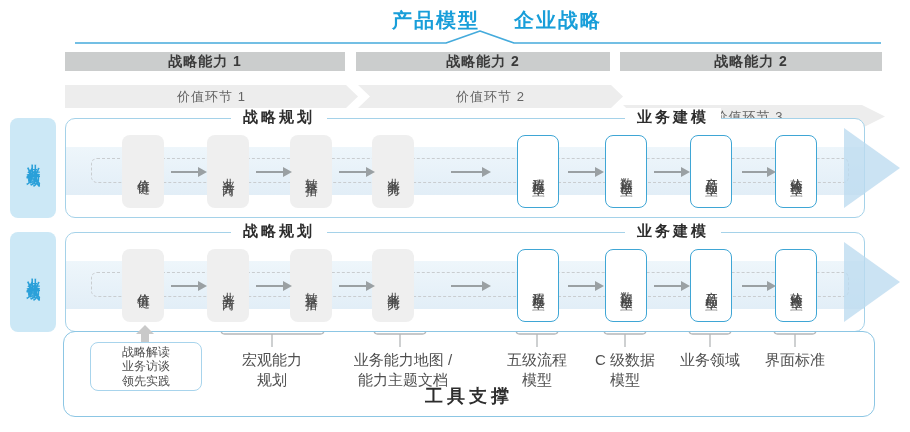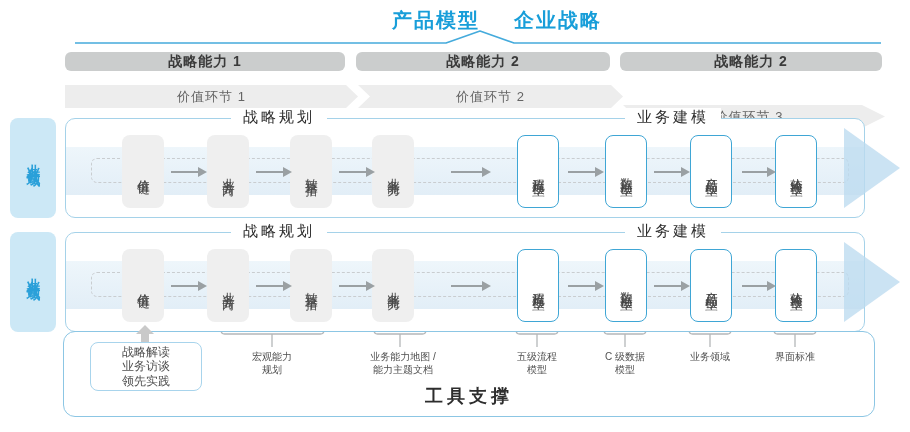--- a/index.html
+++ b/index.html
@@ -8,59 +8,59 @@
 
   
   .title-row{position:absolute;top:7px;left:0;width:910px;display:flex;justify-content:center;gap:34px;margin-left:42px;box-sizing:border-box;}
   .title-row span{font-size:20px;font-weight:bold;color:#189ed9;letter-spacing:2px;}
 
   
   #overlay{position:absolute;top:0;left:0;pointer-events:none;}
 
   
   .cap{position:absolute;top:52px;height:19px;background:#cbcdcd;display:flex;align-items:center;justify-content:center;
-       font-size:14px;font-weight:600;color:#3a3a3a;letter-spacing:1px;border-radius:6px;}
+       font-size:14px;font-weight:600;color:#3a3a3a;letter-spacing:1px;}
 
   
   .val{position:absolute;top:85px;height:23px;background:#ededed;display:flex;align-items:center;justify-content:center;
        font-size:13px;color:#646464;letter-spacing:1px;}
   .val.s1{clip-path:polygon(0 0,calc(100% - 12px) 0,100% 50%,calc(100% - 12px) 100%,0 100%);}
   .val.s2{clip-path:polygon(0 0,calc(100% - 12px) 0,100% 50%,calc(100% - 12px) 100%,0 100%,12px 50%);}
   .val.s3{clip-path:polygon(0 0,calc(100% - 23px) 0,100% 50%,calc(100% - 23px) 100%,0 100%,12px 50%);padding-right:10px;box-sizing:border-box;margin-top:20px;}
 
   
   .domain{position:absolute;left:10px;width:46px;height:100px;background:#cce8f6;border-radius:8px;
           display:flex;align-items:center;justify-content:center;color:#2aa0d9;font-weight:bold;font-size:13.5px;
           writing-mode:vertical-rl;letter-spacing:3px;}
 
   
   .row{position:absolute;left:65px;width:800px;height:100px;border:1.5px solid #a5d2e9;border-radius:10px;background:#fff;box-sizing:border-box;}
   .band{position:absolute;left:0;top:28px;width:100%;height:48px;background:linear-gradient(#eef6fb,#e2eef7);}
   .bigarrow{position:absolute;right:-36px;top:9px;width:0;height:0;
             border-left:56px solid rgba(188,219,240,0.78);border-top:40px solid transparent;border-bottom:40px solid transparent;z-index:5;}
   .dashed{position:absolute;left:25px;top:39px;width:758px;height:25px;border:1.5px dashed #c9cdd0;border-radius:6px;box-sizing:border-box;}
   .sec-label{position:absolute;top:-11px;transform:translateX(-50%);background:#fff;padding:0 12px;
-             font-size:15px;font-weight:normal;color:#2d2d2d;letter-spacing:3px;white-space:nowrap;z-index:4;}
+             font-size:15px;font-weight:bold;color:#2d2d2d;letter-spacing:3px;white-space:nowrap;z-index:4;}
   .box{position:absolute;top:16px;width:42px;height:73px;border-radius:8px;display:flex;align-items:center;justify-content:center;
        writing-mode:vertical-rl;text-orientation:mixed;font-size:12.5px;color:#4a4a4a;letter-spacing:2px;z-index:3;background:#efefef;}
   .box.blue{background:#fff;border:1.5px solid #3fa6d5;box-sizing:border-box;color:#444;}
   .harrow{position:absolute;top:52px;height:1.5px;background:#9aa0a3;z-index:3;}
   .harrow::after{content:'';position:absolute;right:-8px;top:-4.3px;width:0;height:0;
                  border-left:9px solid #9aa0a3;border-top:5px solid transparent;border-bottom:5px solid transparent;}
 
   
   .tool{position:absolute;left:63px;top:331px;width:812px;height:86px;border:1.5px solid #8cc6e4;border-radius:12px;box-sizing:border-box;background:transparent;}
   .tool-title{position:absolute;left:0;right:0;bottom:8px;text-align:center;font-size:18px;font-weight:bold;color:#2d2d2d;letter-spacing:4px;}
   .practice{position:absolute;left:90px;top:342px;width:110px;height:47px;border:1.5px solid #a8d4ec;border-radius:8px;background:#fff;
             display:flex;flex-direction:column;align-items:center;justify-content:center;font-size:12px;color:#4f4f4f;line-height:1.22;z-index:6;}
   .uparrow-head{position:absolute;left:136px;top:325px;width:0;height:0;
                 border-bottom:9px solid #c9c9c9;border-left:9px solid transparent;border-right:9px solid transparent;z-index:6;}
   .uparrow-shaft{position:absolute;left:141px;top:334px;width:8px;height:10px;background:#c9c9c9;z-index:6;}
   .annot{position:absolute;top:350px;width:150px;transform:translateX(-50%);text-align:center;
-         font-size:10px;color:#4f4f4f;line-height:1.3;}
+         font-size:15px;color:#4f4f4f;line-height:1.3;}
   .annot span{display:block;}
 </style>
 </head>
 <body>
 
 <div id="canvas">
 
   <div class="title-row">
     <span>产品模型</span>
     <span>企业战略</span>

